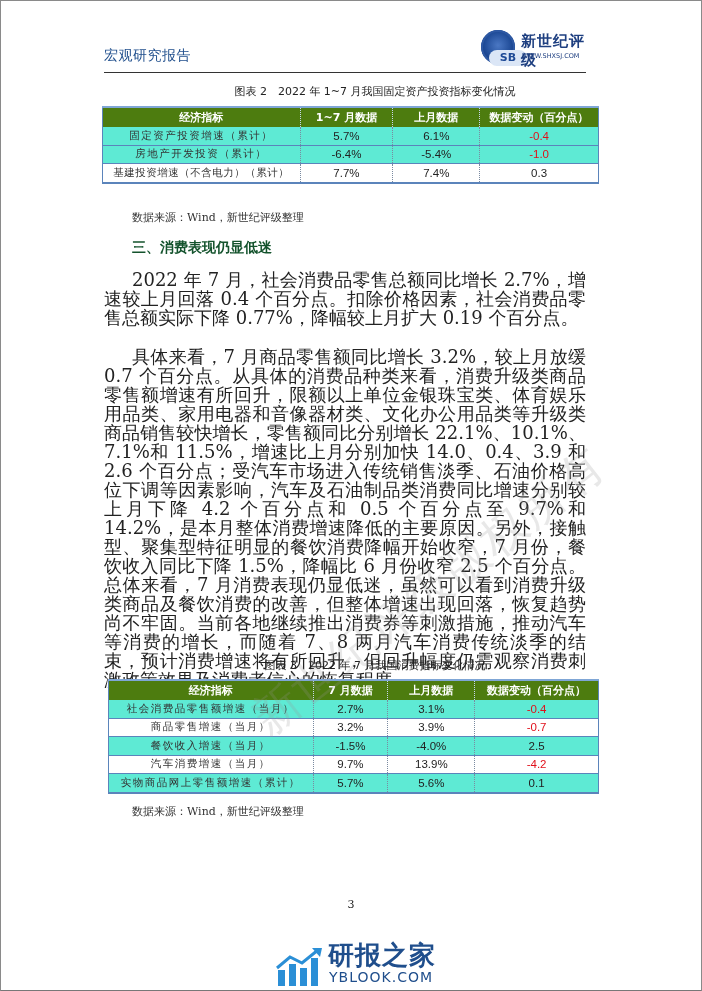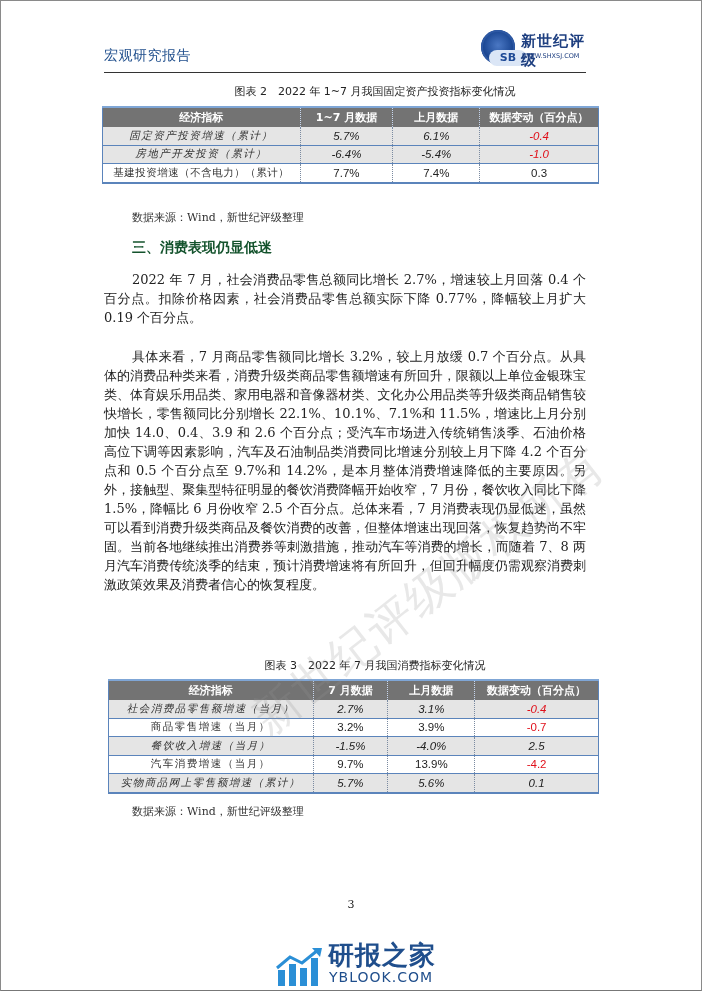--- a/index.html
+++ b/index.html
@@ -11,33 +11,33 @@
   .header-title { position: absolute; left: 104px; top: 47px; font-size: 14px; color: #1f4e8c; font-family: Liberation Sans, sans-serif; letter-spacing: 0.5px; }
   .logo { position: absolute; left: 481px; top: 30px; width: 118px; height: 36px; }
   .logo-circle { position: absolute; left: 0; top: 0; width: 34px; height: 34px; border-radius: 50%; background: radial-gradient(circle at 50% 45%, #4b78c4 0%, #1e4a96 55%, #0f2f6b 100%); box-shadow: 0 0 0 2px #2d58a3 inset; }
   .logo-circle span { position: absolute; left: 8px; top: 20px; width: 38px; height: 16px; background: #dbe6f6; border-radius: 8px; color: #1e4a96; font: bold 11px "DejaVu Sans", sans-serif; text-align: center; line-height: 16px; }
   .logo-cn { position: absolute; left: 40px; top: 2px; font-size: 15px; font-weight: bold; color: #1e3f80; font-family: "DejaVu Serif", serif; letter-spacing: 1px; }
   .logo-en { position: absolute; left: 41px; top: 22px; font-size: 6.5px; color: #1e3f80; font-family: "DejaVu Sans", sans-serif; }
   .header-rule { position: absolute; left: 104px; top: 72px; width: 482px; height: 1px; background: #333; }
 
   .caption { position: absolute; left: 0; width: 702px; text-align: center; font-size: 11px; font-family: "DejaVu Sans", sans-serif; color: #222; margin-left: 24px; }
   table.data { position: absolute; left: 102px; border-collapse: collapse; font-family: "Liberation Sans", sans-serif; font-size: 11.5px; }
-  table.data th { background: #737373; color: #ffffff; font-weight: bold; height: 17px; font-size: 11px; font-family: "DejaVu Sans", sans-serif; border-top: 2px solid #7fa6d6; }
+  table.data th { background: #4d7c0f; color: #ffffff; font-weight: bold; height: 17px; font-size: 11px; font-family: "DejaVu Sans", sans-serif; border-top: 2px solid #7fa6d6; }
   table.data td { height: 17.5px; text-align: center; border-bottom: 1px solid #5b84bb; border-right: 1px dotted #7a8aa0; padding: 0; }
   table.data th { border-right: 1px dotted #c8d7ee; }
   table.data td:first-child { font-family: "DejaVu Sans", sans-serif; font-size: 10.5px; color: #333; letter-spacing: 1.5px; }
-  table.data tr.shaded td { background: #e5e5e5; font-style: italic; }
+  table.data tr.shaded td { background: #5eead4; }
   table.data tr:last-child td { border-bottom: 2px solid #5b84bb; }
   table.data td:last-child, table.data th:last-child { border-right: none; }
   table.data { border-left: 1px solid #5b84bb; border-right: 1px solid #5b84bb; }
   .neg { color: #e0101a; }
 
   .source { position: absolute; left: 132px; font-size: 11px; color: #333; font-family: "DejaVu Serif", serif; }
   .section-heading { position: absolute; left: 132px; top: 239px; font-size: 14px; font-weight: bold; color: #14532d; font-family: "DejaVu Serif", serif; }
-  .para { position: absolute; left: 104px; width: 482px; font-size: 13px; line-height: 19px; text-indent: 28px; text-align: justify; color: #222; }
+  .para { position: absolute; left: 104px; width: 482px; font-size: 18px; line-height: 19px; text-indent: 28px; text-align: justify; color: #222; }
   .page-number { position: absolute; left: 0; width: 702px; top: 898px; text-align: center; font-size: 11px; color: #222; }
 
   .watermark { position: absolute; left: 240px; top: 700px; font-size: 46px; color: rgba(150,150,150,0.22); transform: rotate(-38deg); transform-origin: left top; white-space: nowrap; font-family: "DejaVu Sans", sans-serif; letter-spacing: 2px; pointer-events: none; }
 
   .yb-logo { position: absolute; left: 276px; top: 938px; width: 170px; height: 52px; }
   .yb-bars { position: absolute; left: 0; top: 10px; width: 48px; height: 38px; }
   .yb-cn { position: absolute; left: 52px; top: 0; font-size: 26px; font-weight: bold; color: #1f4e8c; font-family: "DejaVu Sans", sans-serif; letter-spacing: 1px; }
   .yb-en { position: absolute; left: 53px; top: 31px; font-size: 14px; color: #1f4e8c; font-family: "DejaVu Sans", sans-serif; letter-spacing: 1px; }
 </style>
 </head>

